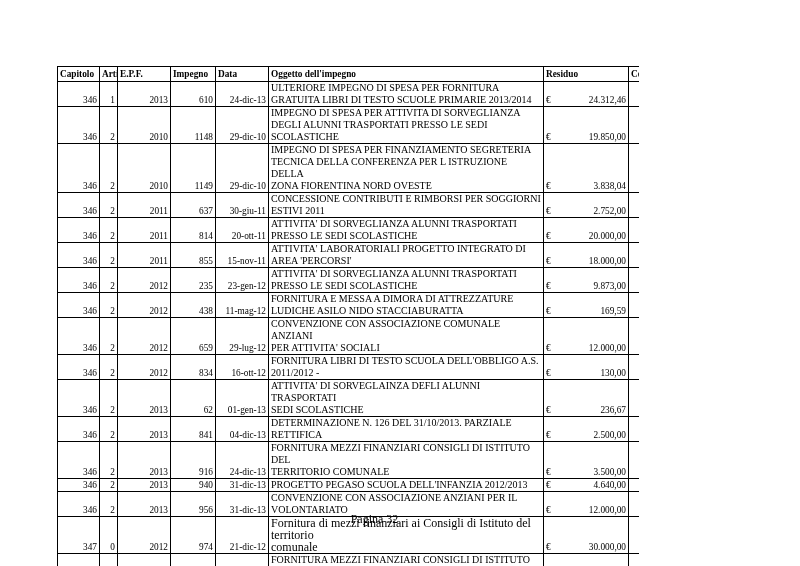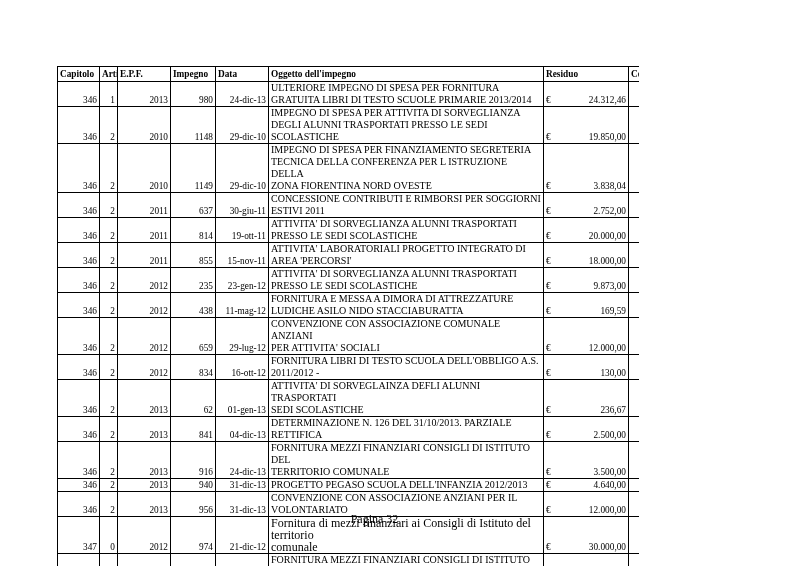--- a/index.html
+++ b/index.html
@@ -94,21 +94,21 @@
         <th>Oggetto dell'impegno</th>
         <th>Residuo</th>
         <th>Codice titolo</th>
       </tr>
     </thead>
     <tbody id="table-body">
         <tr>
           <td class="num">346</td>
           <td class="num">1</td>
           <td class="num">2013</td>
-          <td class="num">980</td>
+          <td class="num">610</td>
           <td class="num">24-dic-13</td>
           <td class="oggetto">ULTERIORE IMPEGNO DI SPESA PER FORNITURA
 GRATUITA LIBRI DI TESTO SCUOLE PRIMARIE 2013/2014</td>
           <td class="residuo">
             <div class="money">
               <span class="euro">€</span>
               <span class="amount">24.312,46</span>
             </div>
           </td>
           <td class="num">1</td>
@@ -161,21 +161,21 @@
               <span class="amount">2.752,00</span>
             </div>
           </td>
           <td class="num">1</td>
         </tr>
         <tr>
           <td class="num">346</td>
           <td class="num">2</td>
           <td class="num">2011</td>
           <td class="num">814</td>
-          <td class="num">19-ott-11</td>
+          <td class="num">20-ott-11</td>
           <td class="oggetto">ATTIVITA' DI SORVEGLIANZA ALUNNI TRASPORTATI
 PRESSO LE SEDI SCOLASTICHE</td>
           <td class="residuo">
             <div class="money">
               <span class="euro">€</span>
               <span class="amount">20.000,00</span>
             </div>
           </td>
           <td class="num">1</td>
         </tr>

